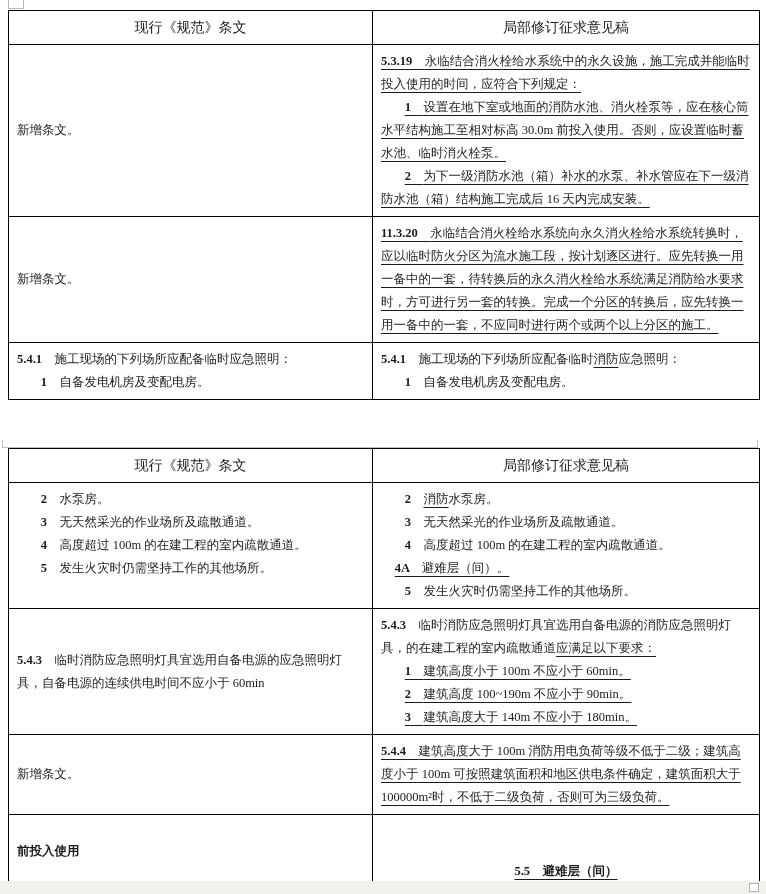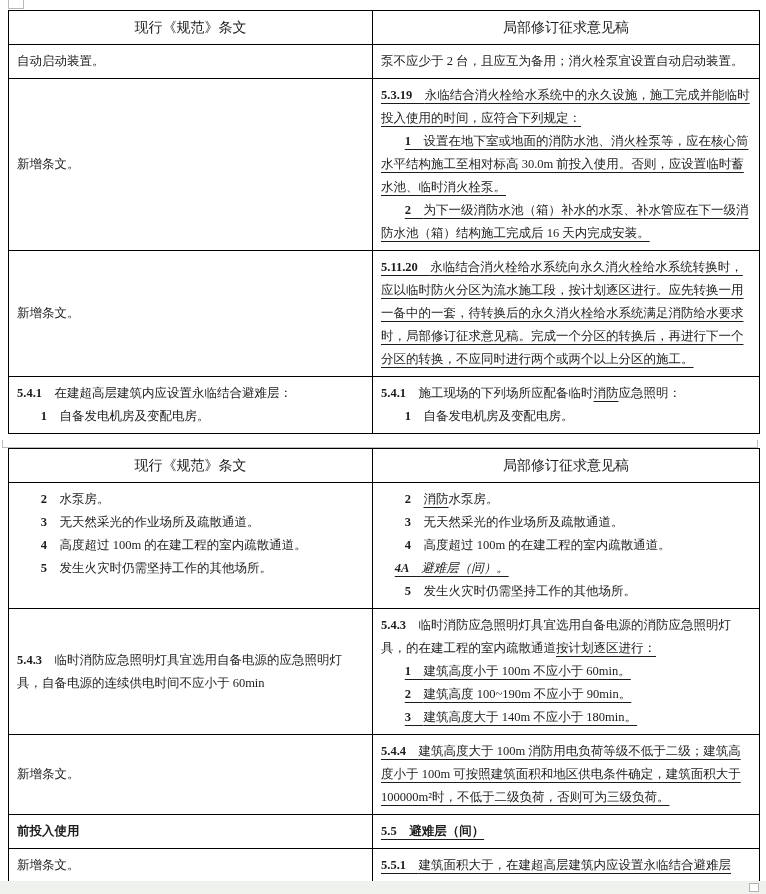--- a/index.html
+++ b/index.html
@@ -16,22 +16,22 @@
     border:1px solid #000;font-weight:normal;
     font-size:14px;padding:5px 16px;line-height:23px;color:#1c1c1c;
   }
   td{
     border:1px solid #000;font-size:12.5px;line-height:23px;
     padding:5px 8px;vertical-align:middle;color:#1c1c1c;
   }
   td.va-t{vertical-align:top;}
   td p{margin:0;}
   p.ind{text-indent:1.9em;}
-  p.ind-sm{text-indent:1.1em;font-style:italic;}
-  p.center{}
+  p.ind-sm{text-indent:1.1em;}
+  p.center{text-align:center;margin-top:40px;}
   span.b{font-weight:bold;}
   span.u{text-decoration:underline;text-underline-offset:4px;text-decoration-thickness:1px;}
   
   .mark-top-left{
     position:absolute;left:8px;top:0;width:14px;height:8px;
     border:1px solid #b8b8b8;border-top:none;background:#fff;
   }
   .mark-between{
     position:absolute;left:2px;top:440px;width:754px;height:7px;
     border:1px solid #bcbcbc;border-top:none;
@@ -59,47 +59,39 @@
       </colgroup>
       <thead>
         <tr>
           <th>现行《规范》条文</th>
           <th>局部修订征求意见稿</th>
         </tr>
       </thead>
       <tbody>
         <tr>
           <td>
-            <p><span>自动启动装置。</span></p>
-          </td>
-          <td>
-            <p><span>泵不应少于 2 台，且应互为备用；消火栓泵宜设置自动启动装置。</span></p>
-          </td>
-        </tr>
-        <tr>
-          <td>
             <p><span>新增条文。</span></p>
           </td>
           <td>
             <p><span class="b u">5.3.19　</span><span class="u">永临结合消火栓给水系统中的永久设施，施工完成并能临时投入使用的时间，应符合下列规定：</span></p>
             <p class="ind"><span class="b u">1　</span><span class="u">设置在地下室或地面的消防水池、消火栓泵等，应在核心筒水平结构施工至相对标高 30.0m 前投入使用。否则，应设置临时蓄水池、临时消火栓泵。</span></p>
             <p class="ind"><span class="b u">2　</span><span class="u">为下一级消防水池（箱）补水的水泵、补水管应在下一级消防水池（箱）结构施工完成后 16 天内完成安装。</span></p>
           </td>
         </tr>
         <tr>
           <td>
             <p><span>新增条文。</span></p>
           </td>
           <td>
-            <p><span class="b u">5.11.20　</span><span class="u">永临结合消火栓给水系统向永久消火栓给水系统转换时，应以临时防火分区为流水施工段，按计划逐区进行。应先转换一用一备中的一套，待转换后的永久消火栓给水系统满足消防给水要求时，局部修订征求意见稿。完成一个分区的转换后，再进行下一个分区的转换，不应同时进行两个或两个以上分区的施工。</span></p>
+            <p><span class="b u">11.3.20　</span><span class="u">永临结合消火栓给水系统向永久消火栓给水系统转换时，应以临时防火分区为流水施工段，按计划逐区进行。应先转换一用一备中的一套，待转换后的永久消火栓给水系统满足消防给水要求时，方可进行另一套的转换。完成一个分区的转换后，应先转换一用一备中的一套，不应同时进行两个或两个以上分区的施工。</span></p>
           </td>
         </tr>
         <tr>
           <td>
-            <p><span class="b">5.4.1　</span><span>在建超高层建筑内应设置永临结合避难层：</span></p>
+            <p><span class="b">5.4.1　</span><span>施工现场的下列场所应配备临时应急照明：</span></p>
             <p class="ind"><span class="b">1　</span><span>自备发电机房及变配电房。</span></p>
           </td>
           <td>
             <p><span class="b">5.4.1　</span><span>施工现场的下列场所应配备临时</span><span class="u">消防</span><span>应急照明：</span></p>
             <p class="ind"><span class="b">1　</span><span>自备发电机房及变配电房。</span></p>
           </td>
         </tr>
       </tbody>
     </table>
   </div>
@@ -129,21 +121,21 @@
             <p class="ind"><span class="b">4　</span><span>高度超过 100m 的在建工程的室内疏散通道。</span></p>
             <p class="ind-sm"><span class="b u">4A　</span><span class="u">避难层（间）。</span></p>
             <p class="ind"><span class="b">5　</span><span>发生火灾时仍需坚持工作的其他场所。</span></p>
           </td>
         </tr>
         <tr>
           <td>
             <p><span class="b">5.4.3　</span><span>临时消防应急照明灯具宜选用自备电源的应急照明灯具，自备电源的连续供电时间不应小于 60min</span></p>
           </td>
           <td>
-            <p><span class="b">5.4.3　</span><span>临时消防应急照明灯具宜选用自备电源的消防应急照明灯具，的在建工程的室内疏散通道</span><span class="u">按计划逐区进行：</span></p>
+            <p><span class="b">5.4.3　</span><span>临时消防应急照明灯具宜选用自备电源的消防应急照明灯具，的在建工程的室内疏散通道</span><span class="u">应满足以下要求：</span></p>
             <p class="ind"><span class="b u">1　</span><span class="u">建筑高度小于 100m 不应小于 60min。</span></p>
             <p class="ind"><span class="b u">2　</span><span class="u">建筑高度 100~190m 不应小于 90min。</span></p>
             <p class="ind"><span class="b u">3　</span><span class="u">建筑高度大于 140m 不应小于 180min。</span></p>
           </td>
         </tr>
         <tr>
           <td>
             <p><span>新增条文。</span></p>
           </td>
           <td>

